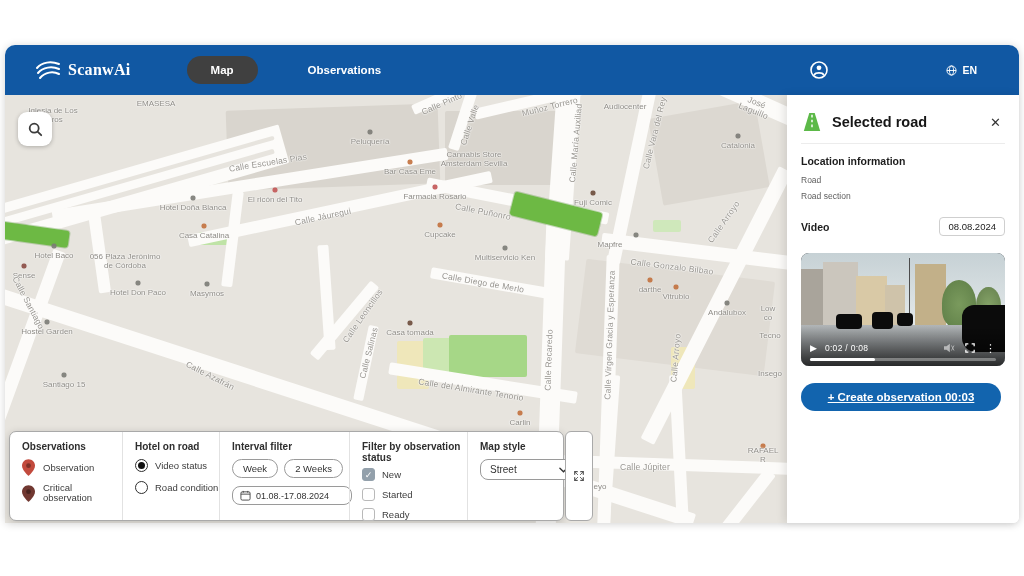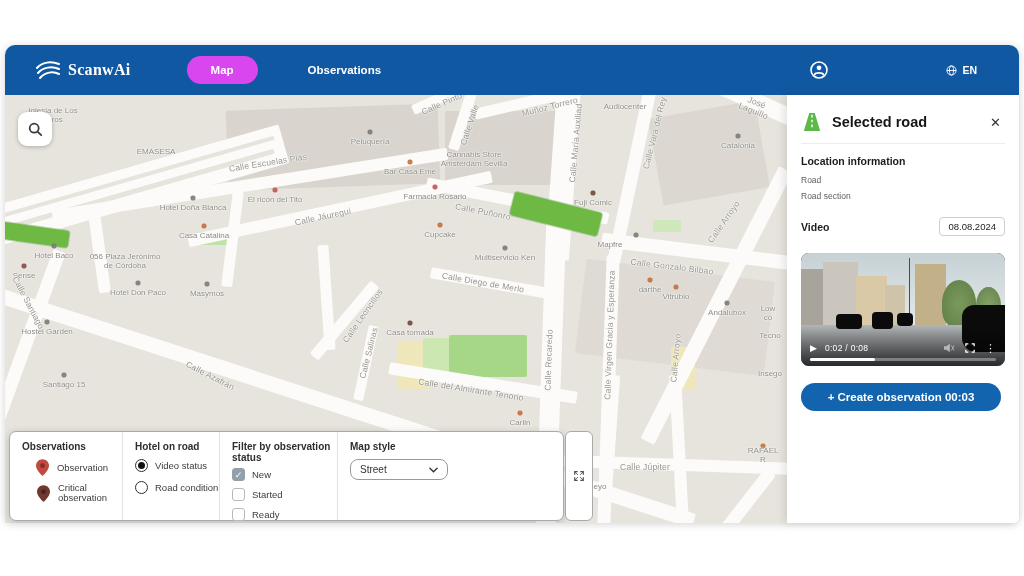--- a/index.html
+++ b/index.html
@@ -4,21 +4,21 @@
 <style>
   html,body{margin:0;padding:0;background:#fff;font-family:"Liberation Sans",sans-serif;}
   .stage{position:relative;width:1024px;height:576px;background:#fff;overflow:hidden;}
   .app{position:absolute;left:5px;top:45px;width:1014px;height:478px;border-radius:10px 10px 6px 6px;box-shadow:0 1px 8px rgba(0,0,0,.18);}
   
   .navbar{position:relative;height:50px;background:#1158a3;border-radius:10px 10px 0 0;display:flex;align-items:center;color:#fff;}
   .brand{display:flex;align-items:center;gap:7px;margin-left:30px;}
   .brand-name{font-size:16px;font-weight:bold;letter-spacing:.3px;font-family:Liberation Serif, serif;}
   .tabs{display:flex;align-items:center;gap:26px;margin-left:56px;}
   .tab{font-size:11.5px;font-weight:bold;padding:8px 24px;border-radius:16px;cursor:pointer;}
-  .tab.active{background:#d946ef;}
+  .tab.active{background:#404040;}
   .nav-right{margin-left:auto;display:flex;align-items:center;gap:118px;margin-right:42px;}
   .lang{display:flex;align-items:center;gap:5px;font-size:10.5px;font-weight:bold;}
   
   .content{position:relative;display:flex;height:428px;background:#fff;border-radius:0 0 6px 6px;}
   .map{position:relative;width:782px;height:428px;background:#e7e4de;overflow:hidden;}
   .area,.road,.gseg{position:absolute;}
   .road{background:#fcfbf9;border-radius:2px;}
   .gseg{background:#6db944;border-radius:3px;box-shadow:0 0 0 1px rgba(90,150,60,.35);}
   .glabel{position:absolute;font-size:8px;line-height:9px;color:#8d8a84;white-space:pre-line;text-align:center;
           text-shadow:0 0 2px #fff,0 0 2px #fff,0 0 1px #fff;pointer-events:none;}
@@ -26,21 +26,21 @@
   .poidot{position:absolute;width:5px;height:5px;border-radius:2px;transform:translate(-50%,-50%);opacity:.9;}
   .search-btn{position:absolute;left:13px;top:17px;width:34px;height:34px;background:#fff;border:none;border-radius:9px;
               box-shadow:0 1px 4px rgba(0,0,0,.25);display:flex;align-items:center;justify-content:center;cursor:pointer;}
   
   .fpanel{position:absolute;left:4px;top:336px;width:553px;height:88px;background:#fff;border:1px solid #a9a9a9;
           border-radius:7px;box-shadow:0 2px 8px rgba(0,0,0,.18);display:flex;z-index:5;}
   .fcol{padding:9px 0 0 12px;box-sizing:border-box;}
   .fcol+.fcol{border-left:1px solid #e2e2e2;}
   .fcol h4{margin:0 0 7px;font-size:10px;color:#2e2e2e;}
   .c1{width:112px}.c2{width:97px}.c3{width:130px}.c4{width:96px}.c5{width:118px}
-  .legend-row{display:flex;align-items:center;gap:8px;margin-bottom:7px;font-size:9.5px;color:#3c3c3c;line-height:10px;justify-content:center;}
+  .legend-row{display:flex;align-items:center;gap:8px;margin-bottom:7px;font-size:9.5px;color:#3c3c3c;line-height:10px;}
   .opt-row{display:flex;align-items:center;gap:7px;margin-bottom:9px;font-size:9.5px;color:#3c3c3c;cursor:pointer;}
   .radio{width:13px;height:13px;border:1.6px solid #2e2e2e;border-radius:50%;box-sizing:border-box;position:relative;flex:0 0 auto;}
   .radio.sel::after{content:"";position:absolute;inset:1.8px;background:#111;border-radius:50%;}
   .check{width:13px;height:13px;border:1.4px solid #b9b9b9;border-radius:3px;box-sizing:border-box;flex:0 0 auto;
          display:flex;align-items:center;justify-content:center;font-size:9px;color:#fff;background:#fff;}
   .check.on{background:#93a0ab;border-color:#93a0ab;}
   .pill-row{display:flex;gap:6px;margin-bottom:8px;}
   .pill{border:1px solid #9a9a9a;border-radius:12px;background:#fff;font-size:9.5px;color:#333;padding:3px 10px;cursor:pointer;font-family:inherit;}
   .date-box{display:flex;align-items:center;gap:5px;border:1px solid #9a9a9a;border-radius:8px;padding:3px 7px;width:104px;font-size:9px;color:#333;cursor:pointer;background:#fff;}
   .select{display:flex;align-items:center;justify-content:space-between;border:1px solid #9a9a9a;border-radius:8px;
@@ -62,21 +62,21 @@
   .vs{position:absolute;}
   .vctrl{position:absolute;left:0;right:0;bottom:0;height:40px;background:linear-gradient(transparent,rgba(0,0,0,.72));}
   .vrow{position:absolute;left:9px;right:9px;bottom:13px;display:flex;align-items:center;color:#fff;}
   .vtime{font-size:8.5px;margin-left:8px;letter-spacing:.3px;}
   .vright{margin-left:auto;display:flex;align-items:center;gap:10px;}
   .vplay{font-size:9px;cursor:pointer;}
   .vmore{font-size:11px;cursor:pointer;line-height:10px;}
   .vbar{position:absolute;left:9px;right:9px;bottom:5px;height:3px;background:rgba(255,255,255,.35);border-radius:2px;cursor:pointer;}
   .vfill{height:100%;background:#fff;border-radius:2px;}
   .create-btn{display:flex;align-items:center;justify-content:center;margin:17px 14px 0;height:28px;width:200px;
-              border:none;border-radius:15px;background:#1264ae;color:#fff;font-size:11.5px;font-weight:bold;cursor:pointer;font-family:inherit;}
+              border:none;border-radius:15px;background:#1264ae;color:#fff;font-size:11.5px;font-weight:bold;cursor:pointer;font-family:inherit;text-decoration:underline;}
   svg{display:block;}
 </style>
 </head>
 <body>
 
 <div class="stage">
   <div class="app">
 
     <header class="navbar">
       <div class="brand">
@@ -152,21 +152,21 @@
             <div class="road" style="left: 383px; top: 282px; width: 190px; height: 12px; transform: rotate(9deg);"></div>
             <div class="road" style="left: 558px; top: 364px; width: 238px; height: 12px; transform: rotate(2deg);"></div>
             <div class="road" style="left: 598px; top: 280px; width: 12px; height: 150px; transform: rotate(4deg);"></div>
             <div class="road" style="left: 668px; top: 280px; width: 12px; height: 150px; transform: rotate(-3deg);"></div>
             <div class="road" style="left: 733px; top: 368px; width: 13px; height: 85px; transform: rotate(38deg);"></div>
             <div class="road" style="left: 222px; top: 96px; width: 11px; height: 96px; transform: rotate(7deg);"></div>
             <div class="road" style="left: 316px; top: 150px; width: 11px; height: 105px; transform: rotate(-4deg);"></div>
             <div class="road" style="left: 88px; top: 110px; width: 12px; height: 88px; transform: rotate(-8deg);"></div>
             <div class="gseg" style="left: -8px; top: 131px; width: 72px; height: 17px; transform: rotate(8deg);"></div>
             <div class="gseg" style="left: 506px; top: 107px; width: 90px; height: 24px; transform: rotate(14deg);"></div>
-            <span class="glabel" style="left: 151px; top: 8px; transform: translate(-50%, -50%) rotate(0deg); margin-top: 48px;">EMASESA</span>
+            <span class="glabel" style="left: 151px; top: 8px; transform: translate(-50%, -50%) rotate(0deg);">EMASESA</span>
             <span class="glabel" style="left: 48px; top: 20px; transform: translate(-50%, -50%) rotate(0deg);">Iglesia de Los
 ceros</span>
             <span class="glabel st" style="left: 263px; top: 68px; transform: translate(-50%, -50%) rotate(-9deg);">Calle Escuelas Pias</span>
             <div class="poidot" style="left: 365px; top: 37px; background: rgb(123, 123, 118);"></div>
             <span class="glabel" style="left: 365px; top: 46px; transform: translate(-50%, -50%) rotate(0deg);">Peluquería</span>
             <div class="poidot" style="left: 405px; top: 67px; background: rgb(194, 112, 61);"></div>
             <span class="glabel" style="left: 405px; top: 76px; transform: translate(-50%, -50%) rotate(0deg);">Bar Casa Eme</span>
             <span class="glabel" style="left: 469px; top: 64px; transform: translate(-50%, -50%) rotate(0deg);">Cannabis Store
 Amsterdam Sevilla</span>
             <div class="poidot" style="left: 430px; top: 92px; background: rgb(194, 85, 85);"></div>
@@ -280,20 +280,36 @@
                 <div class="opt-row">
                   <span class="radio sel"></span>
                   <span>Video status</span>
                 </div>
                 <div class="opt-row">
                   <span class="radio"></span>
                   <span>Road condition</span>
                 </div>
               </div>
           </div>
+          <div class="fcol c3">
+            <h4>Interval filter</h4>
+            <div class="pill-row">
+                <button class="pill">Week</button>
+                <button class="pill">2 Weeks</button>
+              </div>
+            <div class="date-box">
+              <span>
+                <svg width="11" height="11" viewBox="0 0 12 12" fill="none" stroke="#444" stroke-width="1">
+                  <rect x="1" y="2" width="10" height="9" rx="1.5"></rect>
+                    <path d="M1 4.5h10M3.5 1v2M8.5 1v2"></path>
+                </svg>
+              </span>
+              <span>01.08.-17.08.2024</span>
+            </div>
+          </div>
           <div class="fcol c5">
             <h4 style="margin-bottom:5px;line-height:11px">Filter by observation status</h4>
             <div>
                 <div class="opt-row" style="margin-bottom: 7px;">
                   <span class="check on">✓</span>
                   <span>New</span>
                 </div>
                 <div class="opt-row" style="margin-bottom: 7px;">
                   <span class="check"></span>
                   <span>Started</span>

